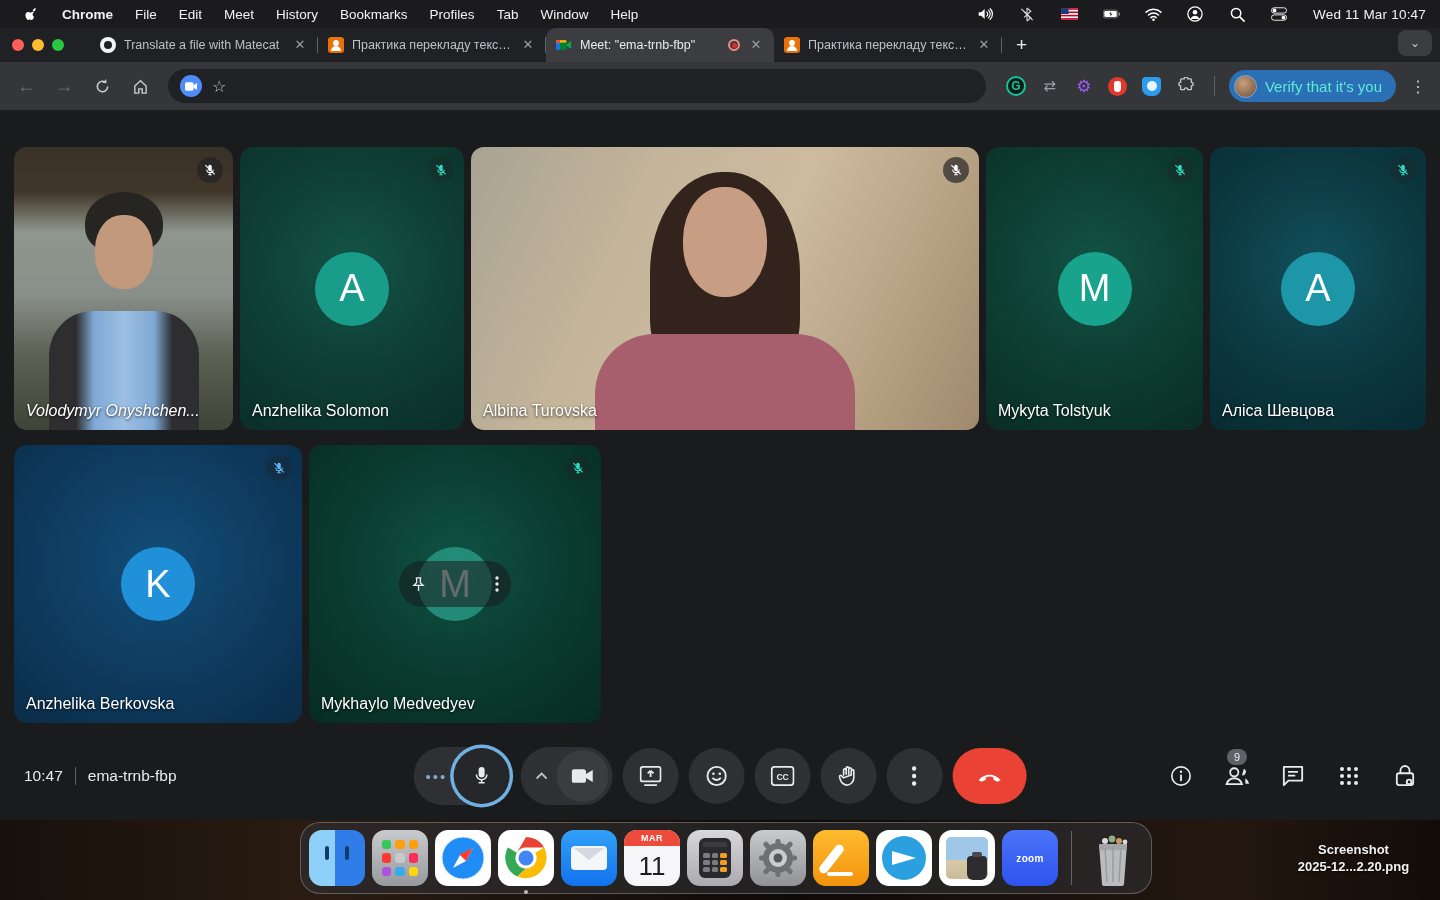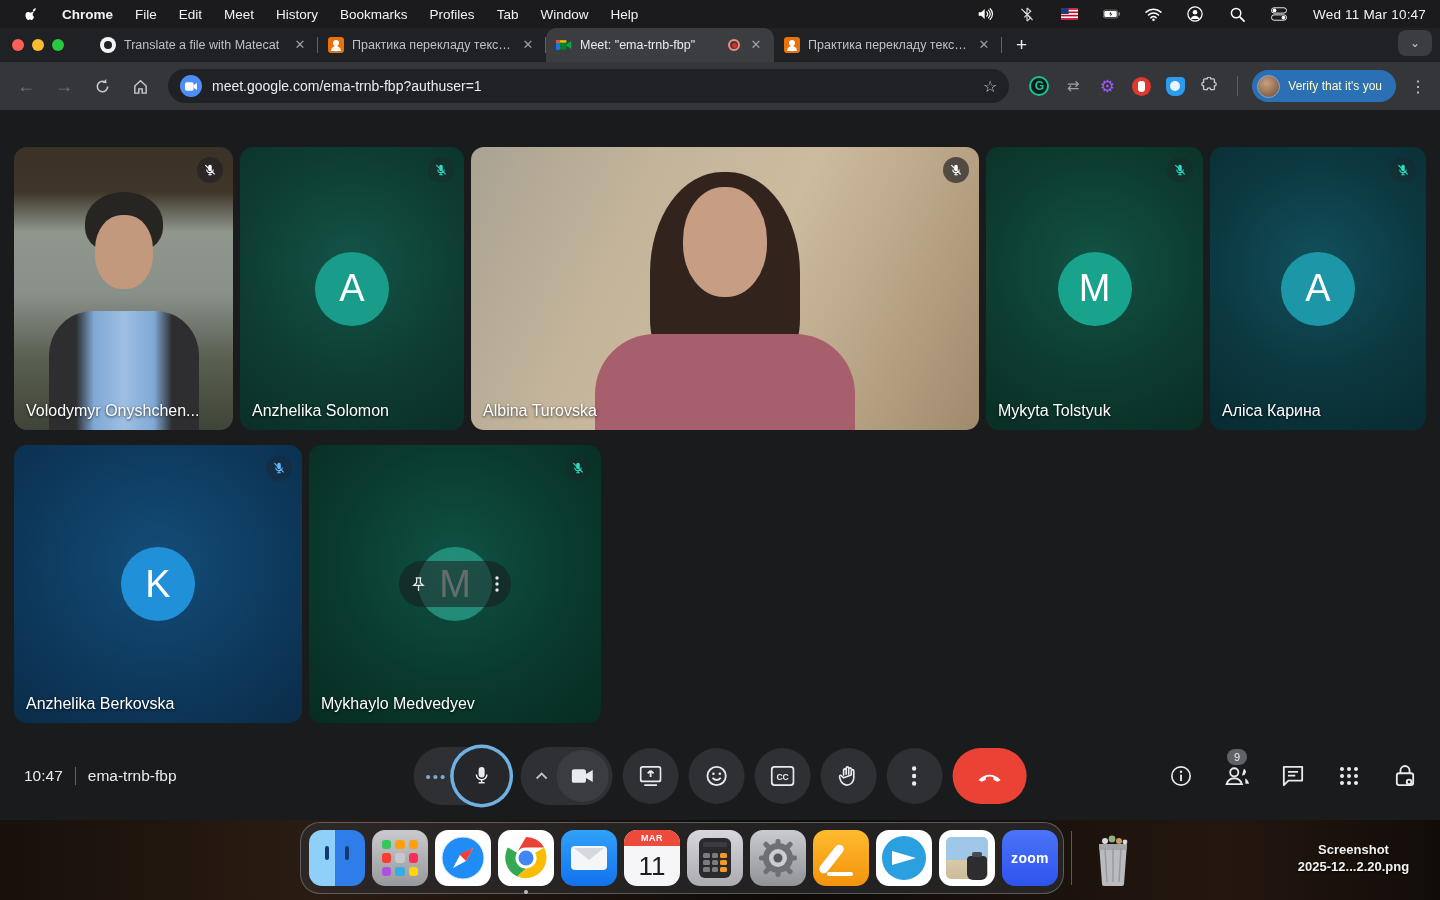--- a/index.html
+++ b/index.html
@@ -62,30 +62,30 @@
   .ext-translate{color:#9aa0a6;font-size:15px;}
   .ext-gear{color:#9c5bf5;font-size:17px;}
   .ext-hand{width:19px;height:19px;border-radius:50%;background:#e0382a;position:relative;}
   .ext-hand:after{content:"";position:absolute;left:6px;top:4px;width:7px;height:11px;background:#fff;border-radius:3px 3px 4px 4px;}
   .ext-shield{width:19px;height:19px;border-radius:4px 4px 8px 8px;background:#2d9cf0;position:relative;}
   .ext-shield:after{content:"";position:absolute;inset:4.5px;background:#e8f4ff;border-radius:50%;}
   .tb-sep{width:1px;height:20px;background:#5b5e63;margin:0 4px;}
   .verify-chip{height:32px;border-radius:16px;background:#2b6fb5;display:flex;align-items:center;
     gap:8px;padding:0 14px 0 5px;margin:0 4px;}
   .verify-avatar{width:23px;height:23px;border-radius:50%;background:radial-gradient(circle at 40% 35%,#caa17e,#6b4a33);border:1px solid #7ea8d8;}
-  .verify-label{color:#fef9c3;font-size:12px;}
+  .verify-label{color:#5eead4;font-size:15px;}
   .kebab{color:#c7cacd;font-size:16px;letter-spacing:0;width:24px;text-align:center;}
 
   
   .meet{position:absolute;top:110px;left:0;width:1440px;height:710px;background:#1a1b1d;}
   .mrow{position:absolute;left:14px;right:14px;display:flex;gap:7px;}
   .row1{top:37px;height:283px;}
   .row2{top:335px;height:278px;}
   .tile{position:relative;border-radius:13px;overflow:hidden;background:#11271f;}
-  .t-volodymyr{flex:0 0 219px;background:linear-gradient(180deg,#3a3127 0%,#40362a 16%,#8f968c 30%,#89908a 52%,#5a6052 74%,#3f4438 100%);}
+  .t-volodymyr{flex:0 0 219px;background:linear-gradient(180deg,#3a3127 0%,#40362a 16%,#8f968c 30%,#89908a 52%,#5a6052 74%,#3f4438 100%);font-style:italic;}
   .t-anzhelika{flex:0 0 224px;background:radial-gradient(circle at 50% 42%,#145447 0%,#0e3d33 55%,#0a2f28 100%);}
   .t-albina{flex:1;background:linear-gradient(115deg,#a9a393 0%,#c3b49a 30%,#cdbb9f 55%,#b7a284 78%,#a08a6d 100%);}
   .t-mykyta{flex:0 0 217px;background:radial-gradient(circle at 50% 42%,#125345 0%,#0d3c30 55%,#092e25 100%);}
   .t-alisa{flex:0 0 216px;background:radial-gradient(circle at 50% 42%,#11505c 0%,#0c3840 55%,#082b32 100%);}
   .t-karolina{flex:0 0 288px;background:radial-gradient(circle at 50% 42%,#134d78 0%,#0e3a5e 55%,#0a2c48 100%);}
   .t-mykhaylo{flex:0 0 292px;background:radial-gradient(circle at 50% 42%,#0f5244 0%,#0a3a2e 55%,#072c22 100%);}
   .t-karina{flex:1;background:linear-gradient(90deg,#ece9e0 0%,#ece9e0 30%,#d9ccb4 34%,#d2a465 40%,#cf9f5e 72%,#e3ddd2 78%,#f2efe8 100%);}
   .t-chuhno{flex:0 0 284px;background:radial-gradient(circle at 55% 45%,#5a3a33 0%,#3c2420 55%,#2a1714 100%);
     border:3px solid #a8c7fa;border-radius:16px;}
   .name-tag{position:absolute;left:12px;bottom:10px;color:#fff;font-size:16px;
@@ -141,21 +141,21 @@
   .chev{color:#bdc1c6;font-size:13px;width:22px;text-align:center;}
   .rbtn{width:52px;height:52px;border-radius:50%;background:#3b3c3f;display:flex;align-items:center;justify-content:center;}
   .cbtn{width:56px;height:56px;border-radius:50%;background:#2f3033;display:flex;align-items:center;justify-content:center;}
   .endcall{width:74px;height:56px;border-radius:28px;background:#ea4335;display:flex;align-items:center;justify-content:center;}
   .mbar-right{position:absolute;right:22px;top:20px;display:flex;align-items:center;gap:30px;}
   .rt-ic{position:relative;width:26px;height:26px;display:flex;align-items:center;justify-content:center;}
   .count-badge{position:absolute;top:-14px;left:50%;transform:translateX(-50%);background:#5f6368;color:#e8eaed;
     font-size:11px;min-width:20px;height:16px;border-radius:9px;display:flex;align-items:center;justify-content:center;padding:0 4px;}
 
   
-  .dock{position:absolute;left:300px;top:822px;width:764px;height:72px;
+  .dock{position:absolute;left:300px;top:822px;width:852px;height:72px;
     background:rgba(46,46,50,.62);border:1px solid rgba(160,160,165,.45);border-radius:20px;
     display:flex;align-items:center;padding:0 8px;gap:7px;}
   .dicon{width:56px;height:56px;border-radius:13px;position:relative;flex:0 0 56px;}
   .drun:after{content:"";position:absolute;left:50%;bottom:-8px;transform:translateX(-50%);
     width:4px;height:4px;border-radius:50%;background:#b8bcc0;}
   .d-finder{background:linear-gradient(90deg,#8ed0f8 0%,#8ed0f8 46%,#2e7de9 46%,#2e7de9 100%);overflow:hidden;}
   .d-finder:before{content:"";position:absolute;left:16px;top:16px;width:3.5px;height:14px;background:#123a6b;border-radius:2px;box-shadow:20px 0 0 #123a6b;}
   .d-launchpad{background:linear-gradient(180deg,#c8cace,#97999d);}
   .lp-grid{position:absolute;inset:10px;display:grid;grid-template-columns:repeat(3,1fr);gap:4px;}
   .lp-grid b{border-radius:3px;}
@@ -178,21 +178,21 @@
   .d-pages:before{content:"";position:absolute;left:14px;top:12px;width:9px;height:34px;background:#fff;border-radius:5px;transform:rotate(38deg);}
   .d-pages:after{content:"";position:absolute;left:14px;bottom:10px;width:26px;height:4px;background:#fff;border-radius:2px;}
   .d-telegram{background:#fff;display:flex;align-items:center;justify-content:center;}
   .tg-circle{width:44px;height:44px;border-radius:50%;background:#2ba0e0;position:relative;overflow:hidden;}
   .tg-circle:after{content:"";position:absolute;left:10px;top:15px;border-top:7px solid transparent;border-bottom:7px solid transparent;border-left:24px solid #fff;}
   .d-preview{background:#fff;overflow:hidden;}
   .pv-photo{position:absolute;inset:7px;border-radius:5px;background:linear-gradient(180deg,#9fc7e8 0%,#9fc7e8 55%,#d9c9a8 55%,#cdb astronomy 100%);background:linear-gradient(180deg,#9fc7e8 0%,#9fc7e8 55%,#d9c9a8 55%,#cdbb97 100%);}
   .pv-ink{position:absolute;right:8px;bottom:6px;width:20px;height:24px;background:#2d2d30;border-radius:4px 4px 6px 6px;}
   .pv-ink:before{content:"";position:absolute;top:-4px;left:5px;width:10px;height:5px;background:#4a4a4e;border-radius:2px;}
   .d-zoom{background:linear-gradient(180deg,#4a74f8,#2d53ee);display:flex;align-items:center;justify-content:center;
-    color:#fff;font-size:14px;font-weight:bold;letter-spacing:.3px;}
+    color:#fff;font-size:10px;font-weight:bold;letter-spacing:.3px;}
   .dock-sep{width:1px;height:54px;background:rgba(200,200,205,.38);margin:0 6px;flex:0 0 1px;}
   .d-trash{background:transparent;display:flex;align-items:flex-end;justify-content:center;}
 
   .shot-label{position:absolute;top:841px;right:4px;width:165px;text-align:center;color:#f2f2f2;
     font-size:13px;font-weight:bold;line-height:17px;text-shadow:0 1px 2px rgba(0,0,0,.9);}
 </style>
 </head>
 <body>
 
 <div class="menubar">
@@ -331,21 +331,20 @@
         <path d="M3 8.5 9 3l6 5.5V16h-4.2v-4.5H7.2V16H3z" stroke="#c7cacd" stroke-width="1.5" fill="none"></path>
       </svg>
   </div>
   <div class="omnibox">
     <div class="cam-chip">
       <svg width="12" height="9" viewBox="0 0 14 10">
           <rect width="10" height="10" rx="2" fill="#fff"></rect>
           <path d="M10 3.5 14 1v8l-4-2.5z" fill="#fff"></path>
         </svg>
     </div>
-    <span class="url">meet.google.com/ema-trnb-fbp?authuser=1</span>
     <span class="star">☆</span>
   </div>
   <div class="ext-row">
     <div class="ext ext-grammarly">G</div>
     <div class="ext ext-translate">⇄</div>
     <div class="ext ext-gear">⚙</div>
     <div class="ext">
         <span class="ext-hand"></span>
       </div>
     <div class="ext">
@@ -427,21 +426,21 @@
     <div class="tile t-alisa">
       <div class="avatar-circle c-cyan">A</div>
       <div class="badge-tr badge-dim">
         <svg width="14" height="14" viewBox="0 0 24 24">
             <path d="M12 14a3 3 0 0 0 3-3V6a3 3 0 0 0-6 0v5a3 3 0 0 0 3 3z" fill="#2edac2"></path>
             <path d="M17.5 11a5.5 5.5 0 0 1-11 0" stroke="#2edac2" stroke-width="1.8" fill="none"></path>
             <path d="M12 16.5V20M9 20h6" stroke="#2edac2" stroke-width="1.8"></path>
             <path d="M4 3.5 20 19.5" stroke="#2edac2" stroke-width="2"></path>
           </svg>
       </div>
-      <div class="name-tag">Аліса Карина</div>
+      <div class="name-tag">Аліса Шевцова</div>
     </div>
   </div>
 
   <div class="mrow row2">
     <div class="tile t-karolina">
       <div class="avatar-circle c-blue">K</div>
       <div class="badge-tr badge-dim">
         <svg width="14" height="14" viewBox="0 0 24 24">
             <path d="M12 14a3 3 0 0 0 3-3V6a3 3 0 0 0-6 0v5a3 3 0 0 0 3 3z" fill="#64b5f6"></path>
             <path d="M17.5 11a5.5 5.5 0 0 1-11 0" stroke="#64b5f6" stroke-width="1.8" fill="none"></path>

